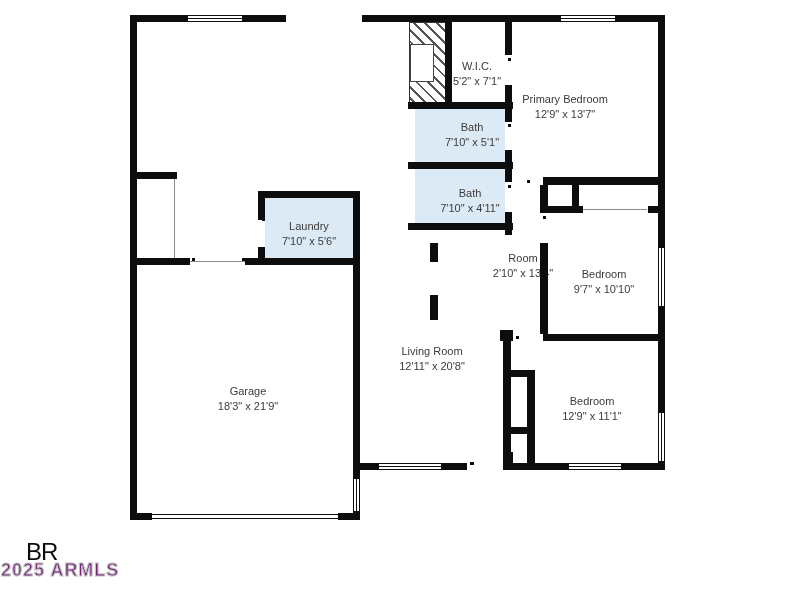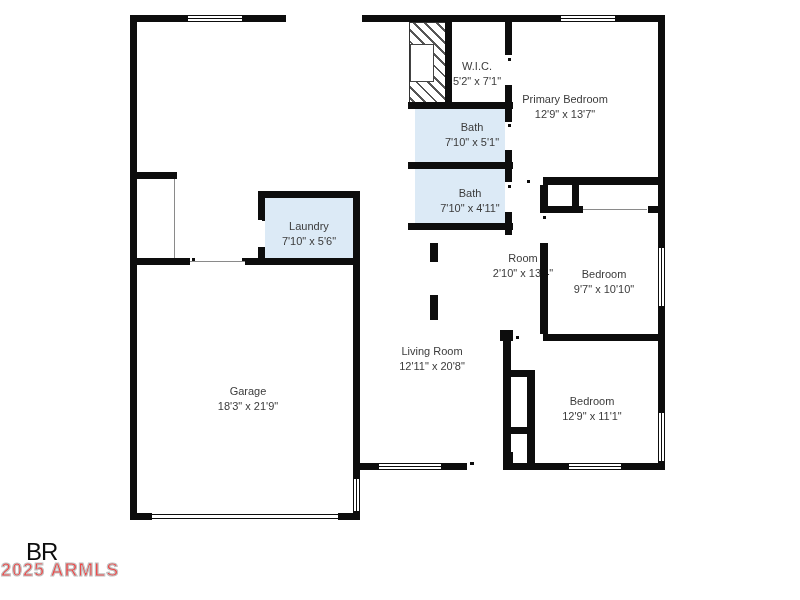--- a/index.html
+++ b/index.html
@@ -29,21 +29,21 @@
     position:absolute;transform:translate(-50%,-50%);text-align:center;z-index:20;
     color:var(--label);font-size:11px;line-height:15px;white-space:nowrap;
   }
   .brand-logo{
     position:absolute;left:26px;top:540px;z-index:50;color:#0d0d0d;
     font-size:24px;font-weight:400;letter-spacing:-1px;line-height:24px;
   }
   .watermark{
     position:absolute;left:1px;top:560px;z-index:50;
     font-size:18px;font-weight:700;letter-spacing:1px;line-height:20px;
-    color:#ef4444;-webkit-text-stroke:1.2px #c2c2c2;
+    color:#701a75;-webkit-text-stroke:1.2px #c2c2c2;
   }
   .footer-note{
     position:absolute;left:0;top:573px;width:800px;text-align:center;z-index:50;
     color:#333333;font-size:9px;line-height:11px;
   }
 </style>
 </head>
 <body>
 
 <div class="canvas">

